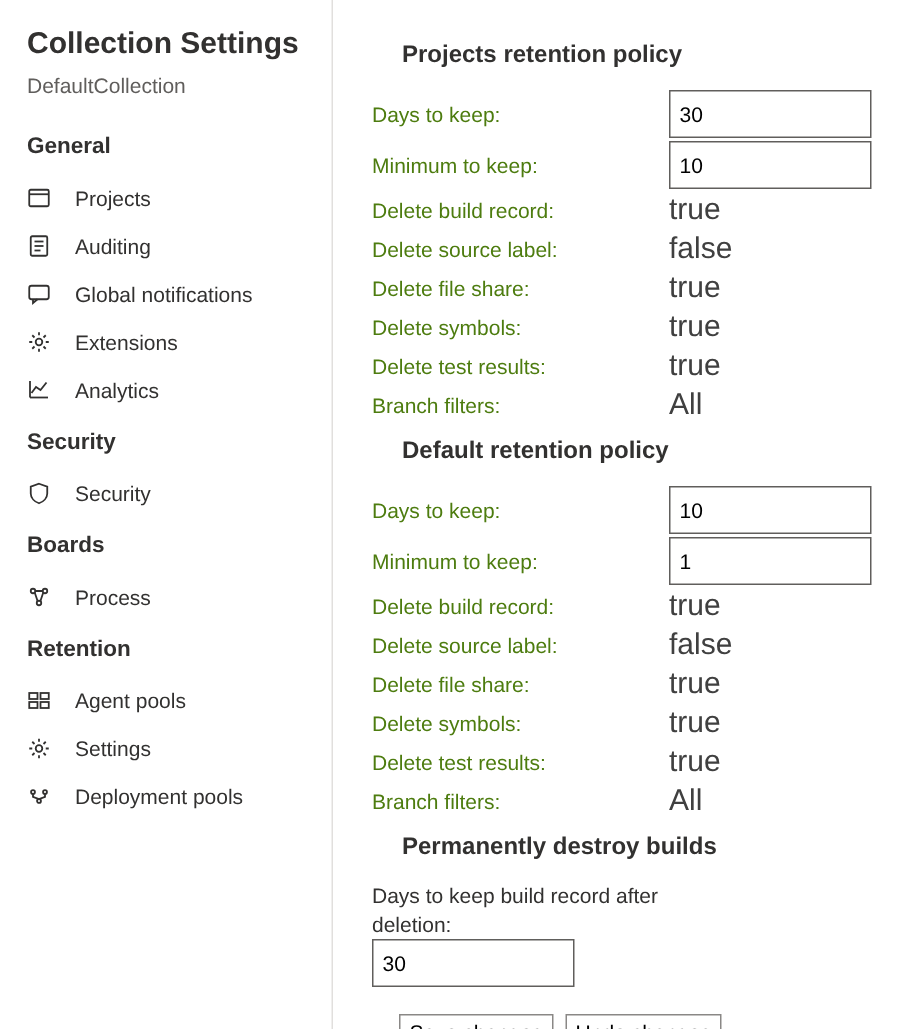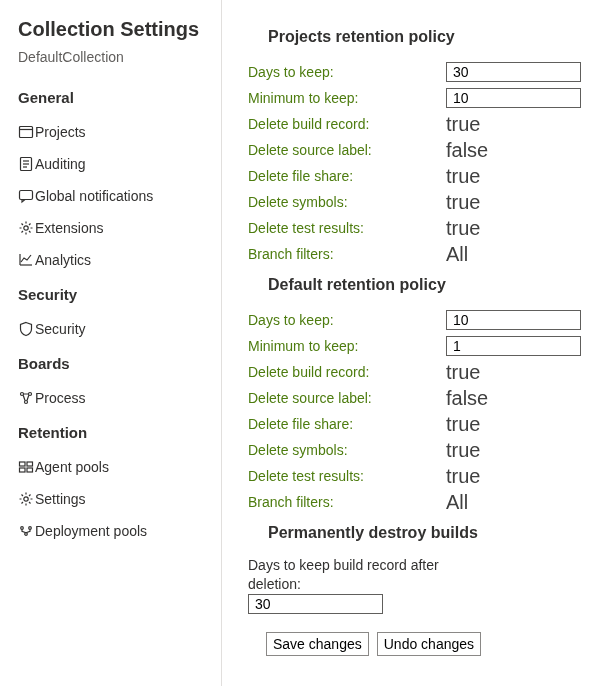--- a/index.html
+++ b/index.html
@@ -33,21 +33,21 @@
     font-size: 15px;
     font-weight: 600;
     padding: 10px 18px 10px 18px;
   }
   .sb-item {
     display: flex;
     align-items: center;
     height: 32px;
     padding: 0 18px;
     cursor: pointer;
-    gap: 1px;
+    gap: 16px;
   }
   .sb-item.selected { background: #edebe9; }
   .sb-icon {
     width: 16px;
     height: 16px;
     flex-shrink: 0;
     display: flex;
     align-items: center;
     justify-content: center;
   }
@@ -75,21 +75,21 @@
     font-size: 14px;
     color: #4d7c0f;
     flex-shrink: 0;
   }
   .m-value {
     font-size: 20px;
     color: #404040;
   }
   .m-input {
     width: 135px;
-    height: 20px;
+    height: 32px;
     border: 1px solid #605e5c;
     padding: 1px 6px;
     font-size: 14px;
     font-family: inherit;
   }
   .m-label-wrap {
     width: 198px;
     font-size: 14px;
     color: #323130;
     flex-shrink: 0;

